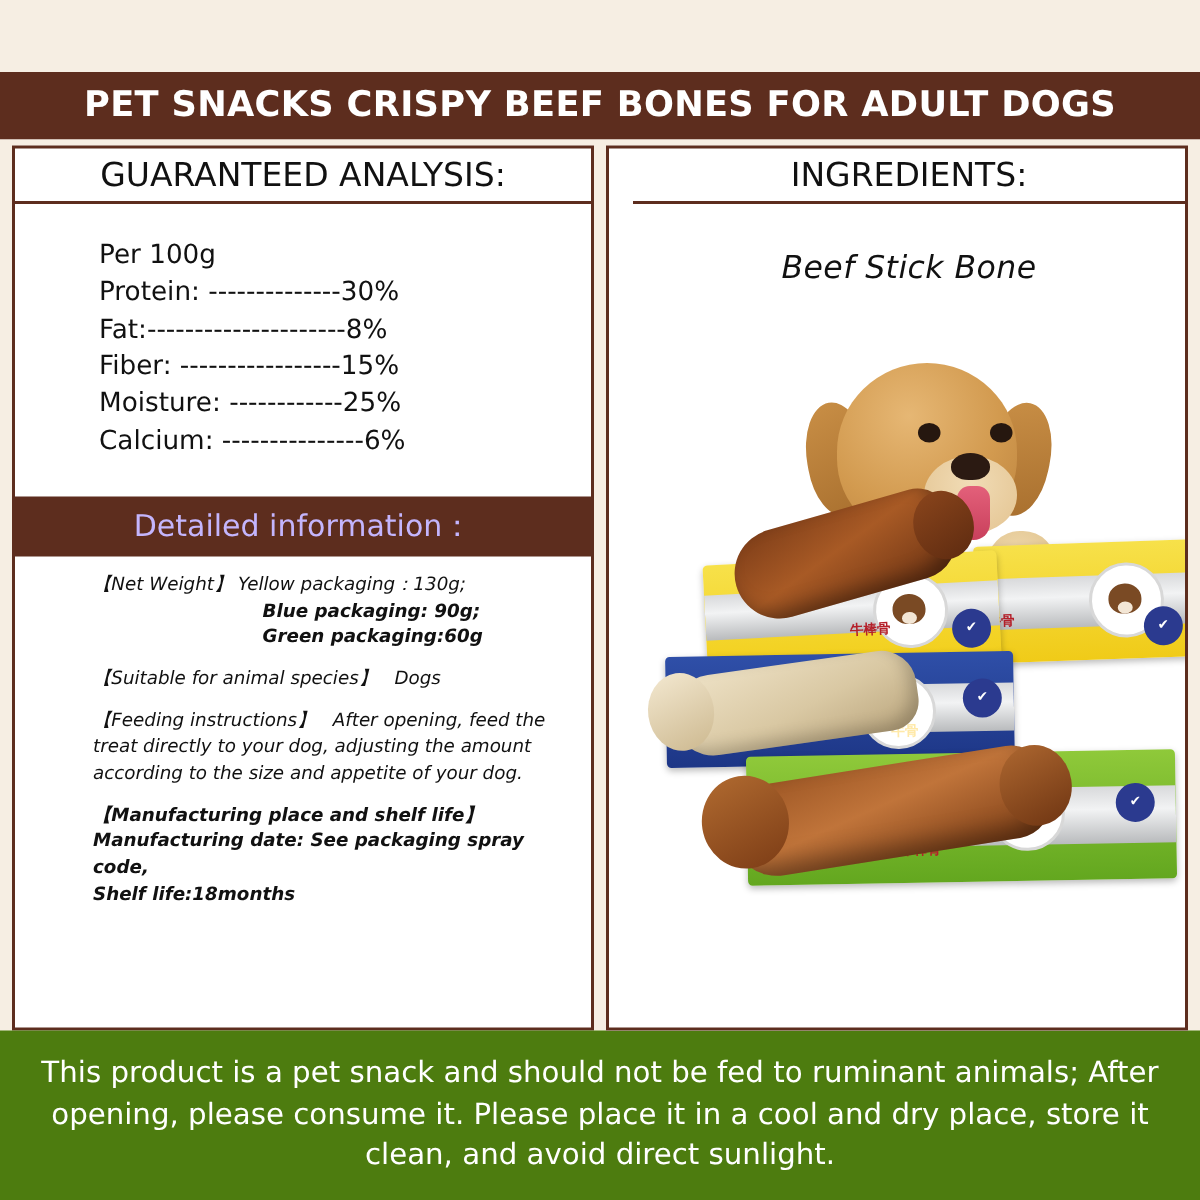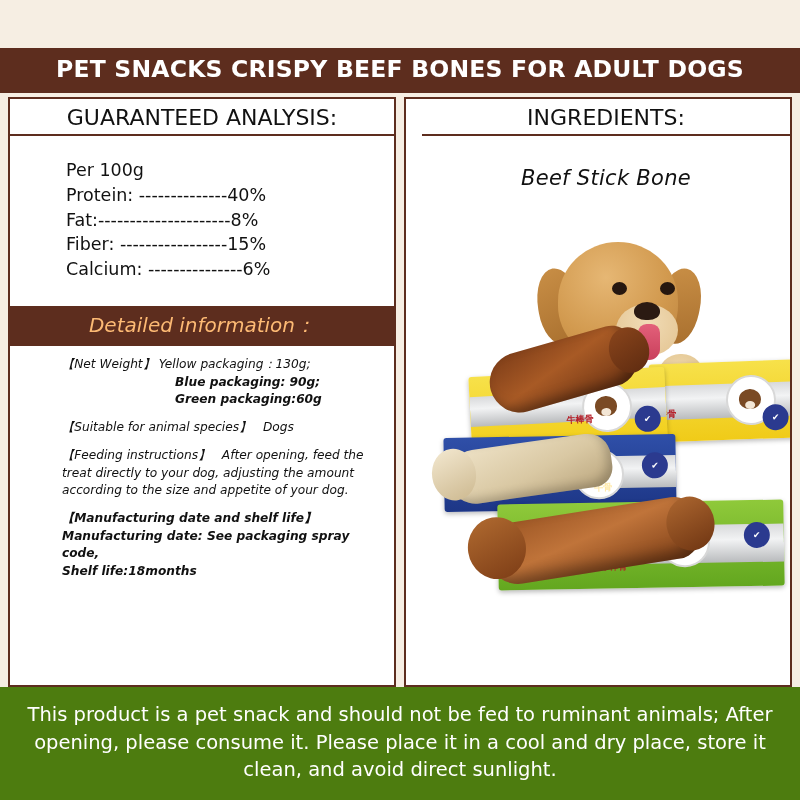--- a/index.html
+++ b/index.html
@@ -86,27 +86,26 @@
     color: #111;
     line-height: 1.42;
   }
   .ga-list div {
     white-space: pre;
   }
 
   
   .detail-band {
     background: #5d2d1e;
-    color: #fdba74;
+    color: #c4b5fd;
     text-align: center;
     font-size: 20px;
     padding: 6px 0 7px 0;
     margin-top: 14px;
     font-family: "DejaVu Sans", sans-serif;
-    font-style: italic;
   }
 
   .detail-body {
     padding: 10px 10px 8px 10px;
     font-size: 12.2px;
     color: #111;
     line-height: 1.45;
     font-style: italic;
     margin-left: 42px;
   }
@@ -367,23 +366,24 @@
   <div class="header">PET SNACKS CRISPY BEEF BONES FOR ADULT DOGS</div>
 
   <div class="columns">
 
     <div class="col-left">
       <div class="panel-title">GUARANTEED ANALYSIS:</div>
       <div class="rule"></div>
 
       <div class="ga-list">
         <div>Per 100g</div>
-        <div>Protein: --------------40%</div>
+        <div>Protein: --------------30%</div>
         <div>Fat:---------------------8%</div>
         <div>Fiber: -----------------15%</div>
+        <div>Moisture: ------------25%</div>
         <div>Calcium: ---------------6%</div>
       </div>
 
       <div class="detail-band">Detailed information：</div>
 
       <div class="detail-body">
 
         <div class="detail-block">
           <span class="lbl">【Net Weight】</span>
           <span>Yellow packaging：130g;</span>
@@ -397,21 +397,21 @@
           <span>Dogs</span>
         </div>
 
         <div class="detail-block">
           <span class="lbl">【Feeding instructions】</span>
           &nbsp;
           <span>After opening, feed the treat directly to your dog, adjusting the amount according to the size and appetite of your dog.</span>
         </div>
 
         <div class="detail-block">
-          <span class="lbl netline">【Manufacturing date and shelf life】</span>
+          <span class="lbl netline">【Manufacturing place and shelf life】</span>
           <span class="netline">Manufacturing date: See packaging spray code,</span>
           <span class="netline">Shelf life:18months</span>
         </div>
 
       </div>
     </div>
 
     <div class="col-right">
       <div class="panel-title">INGREDIENTS:</div>
       <div class="rule"></div>

